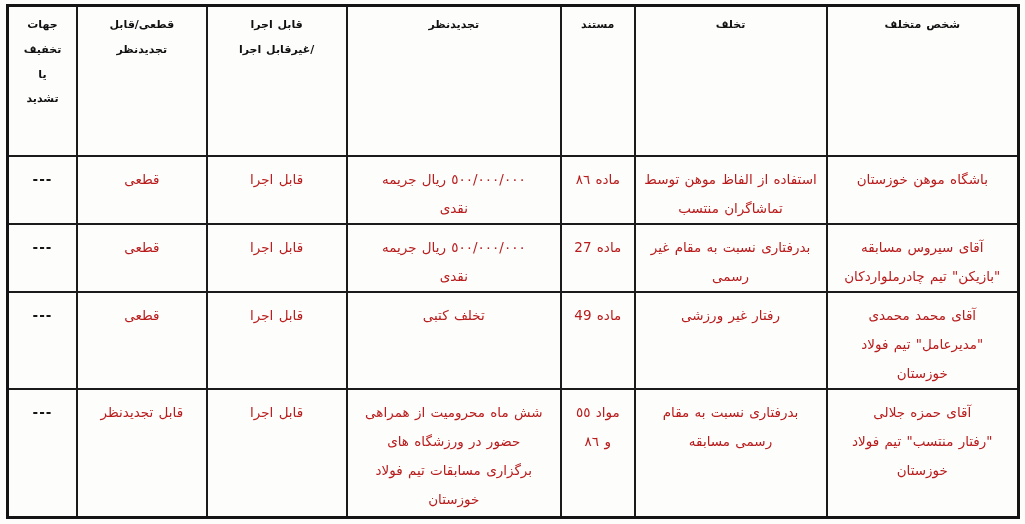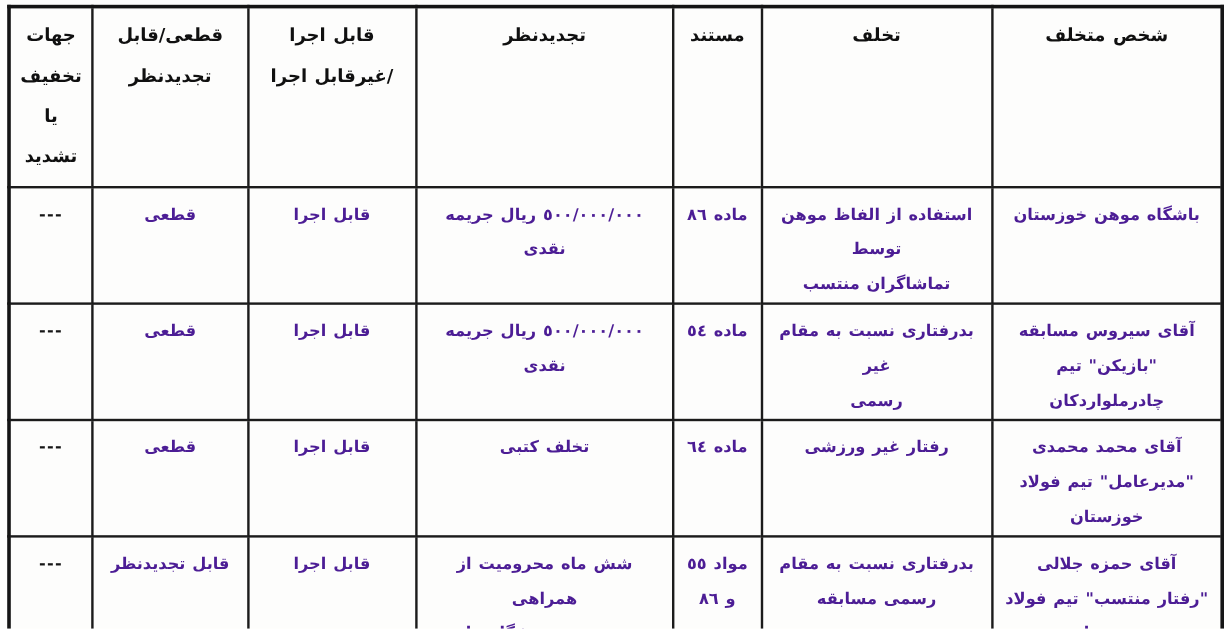--- a/index.html
+++ b/index.html
@@ -29,30 +29,30 @@
   }
   th, td {
     border: 2px solid #1b1b1b;
     vertical-align: top;
     text-align: center;
     white-space: pre-line;
     overflow: hidden;
     word-spacing: 1px;
   }
   th {
-    font-size: 15px;
+    font-size: 11px;
     font-weight: 700;
     color: #101010;
     line-height: 2.25;
     padding: 6px 4px 6px 4px;
   }
   td {
     font-size: 13.5px;
-    font-weight: 700;
-    color: #4c1d95;
+    font-weight: 400;
+    color: #b91c1c;
     line-height: 2.15;
     padding: 8px 4px 0 4px;
   }
   tr.r-header { height: 150px; }
   tr.r-0 { height: 64px; }
   tr.r-1 { height: 64px; }
   tr.r-2 { height: 97px; }
   tr.r-3 { height: 129px; }
   col.c-person     { width: 188px; }
   col.c-violation  { width: 188px; }
@@ -103,33 +103,33 @@
 نقدی</td>
         <td>قابل اجرا</td>
         <td>قطعی</td>
         <td class="mitigation">---</td>
       </tr>
       <tr class="r-1">
         <td>آقای سیروس مسابقه
 "بازیکن" تیم چادرملواردکان</td>
         <td>بدرفتاری نسبت به مقام غیر
 رسمی</td>
-        <td>ماده ٥٤</td>
+        <td>ماده 27</td>
         <td>٥٠٠/٠٠٠/٠٠٠ ریال جریمه
 نقدی</td>
         <td>قابل اجرا</td>
         <td>قطعی</td>
         <td class="mitigation">---</td>
       </tr>
       <tr class="r-2">
         <td>آقای محمد محمدی
 "مدیرعامل" تیم فولاد
 خوزستان</td>
         <td>رفتار غیر ورزشی</td>
-        <td>ماده ٦٤</td>
+        <td>ماده 49</td>
         <td>تخلف کتبی</td>
         <td>قابل اجرا</td>
         <td>قطعی</td>
         <td class="mitigation">---</td>
       </tr>
       <tr class="r-3">
         <td>آقای حمزه جلالی
 "رفتار منتسب" تیم فولاد
 خوزستان</td>
         <td>بدرفتاری نسبت به مقام

